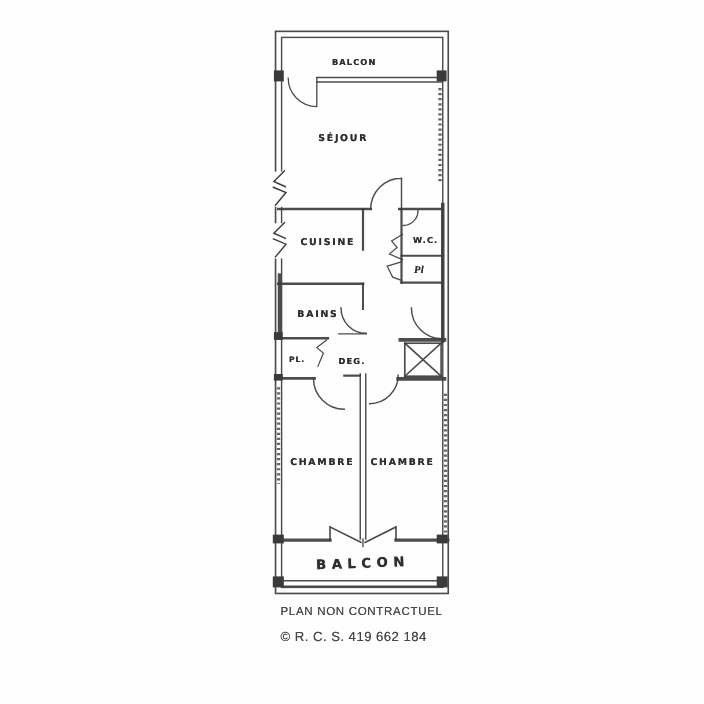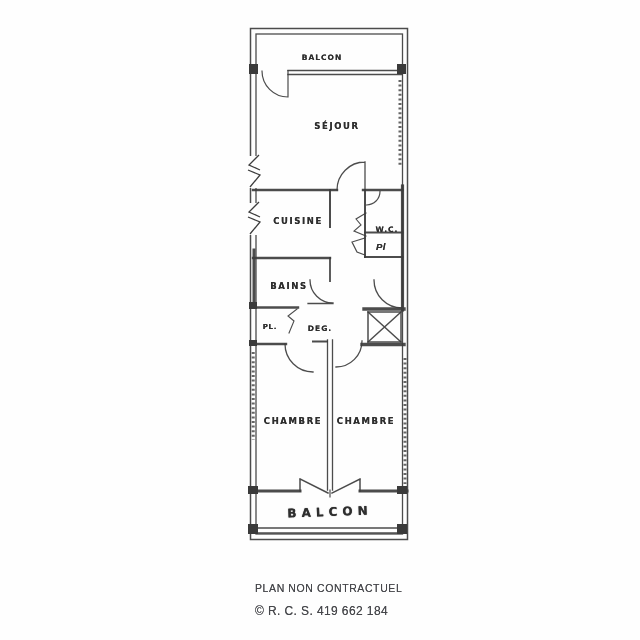--- a/index.html
+++ b/index.html
@@ -10,32 +10,31 @@
   .plan { position:absolute; left:0; top:0; width:528px; height:640px; filter:blur(0.25px); }
   .plan svg { position:absolute; left:0; top:0; }
   .room-label {
     position:absolute; transform:translate(-50%,-50%);
     font-family:"DejaVu Sans", sans-serif; font-weight:bold;
     font-size:8.5px; letter-spacing:1.6px; color:#2e2e2e; white-space:nowrap;
     text-shadow:0 0 0.6px rgba(46,46,46,0.85);
   }
   .room-label.sm { font-size:7.5px; letter-spacing:1px; }
   .room-label.xs { font-size:7px; letter-spacing:0.8px; }
-  .room-label.script { font-family:Liberation Sans, sans-serif; font-style:italic; font-size:9.5px; letter-spacing:0.5px; }
+  .room-label.script { font-family:Liberation Serif, serif; font-style:italic; font-size:9.5px; letter-spacing:0.5px; }
   .room-label.hand {
     font-size:12px; letter-spacing:5px;
     transform:translate(-50%,-50%) rotate(-2deg);
     text-shadow:0 0 0.8px rgba(40,40,40,0.9);
   }
   .footer-line {
     position:absolute; left:255px; color:#45464a;
     font-family:"Liberation Sans", sans-serif;
     text-shadow:0 0 0.3px rgba(69,70,74,0.8);
     white-space:nowrap;
-    margin-top:32px;
   }
   .footer-line.disclaimer { top:550px; font-size:10.5px; letter-spacing:0.6px; }
   .footer-line.rcs { top:572px; font-size:12px; letter-spacing:0.4px; }
 </style>
 </head>
 <body>
 
 <div class="page">
 
   <div class="plan">
@@ -111,23 +110,23 @@
       </g>
 
       <g stroke="#4a4a4a" stroke-opacity="0.85">
         <path d="M400,80 V166" stroke-width="3" stroke-dasharray="2,2.6"></path>
         <path d="M253.2,352 V440" stroke-width="3" stroke-dasharray="2,2.6"></path>
         <path d="M405,358 V484" stroke-width="3" stroke-dasharray="2,2.6"></path>
       </g>
     </svg>
 
     <div class="room-label sm" style="left:322px; top:57px;">BALCON</div>
-    <div class="room-label" style="left:337px; top:126px;">SÉJOUR</div>
+    <div class="room-label" style="left:312px; top:126px;">SÉJOUR</div>
     <div class="room-label" style="left:298px; top:221px;text-align:center;">CUISINE</div>
-    <div class="room-label sm" style="left:387px; top:229px;">W.C.</div>
+    <div class="room-label sm" style="left:387px; top:218px;">W.C.</div>
     <div class="room-label script" style="left:381px; top:246px;">Pl</div>
     <div class="room-label" style="left:289px; top:286px;">BAINS</div>
     <div class="room-label xs" style="left:270px; top:327px;">PL.</div>
     <div class="room-label sm" style="left:320px; top:328px;">DEG.</div>
     <div class="room-label" style="left:293px; top:421px;">CHAMBRE</div>
     <div class="room-label" style="left:366px; top:421px;">CHAMBRE</div>
     <div class="room-label hand" style="left:330px; top:512px;">BALCON</div>
   </div>
 
   <div class="footer-line disclaimer">PLAN NON CONTRACTUEL</div>

